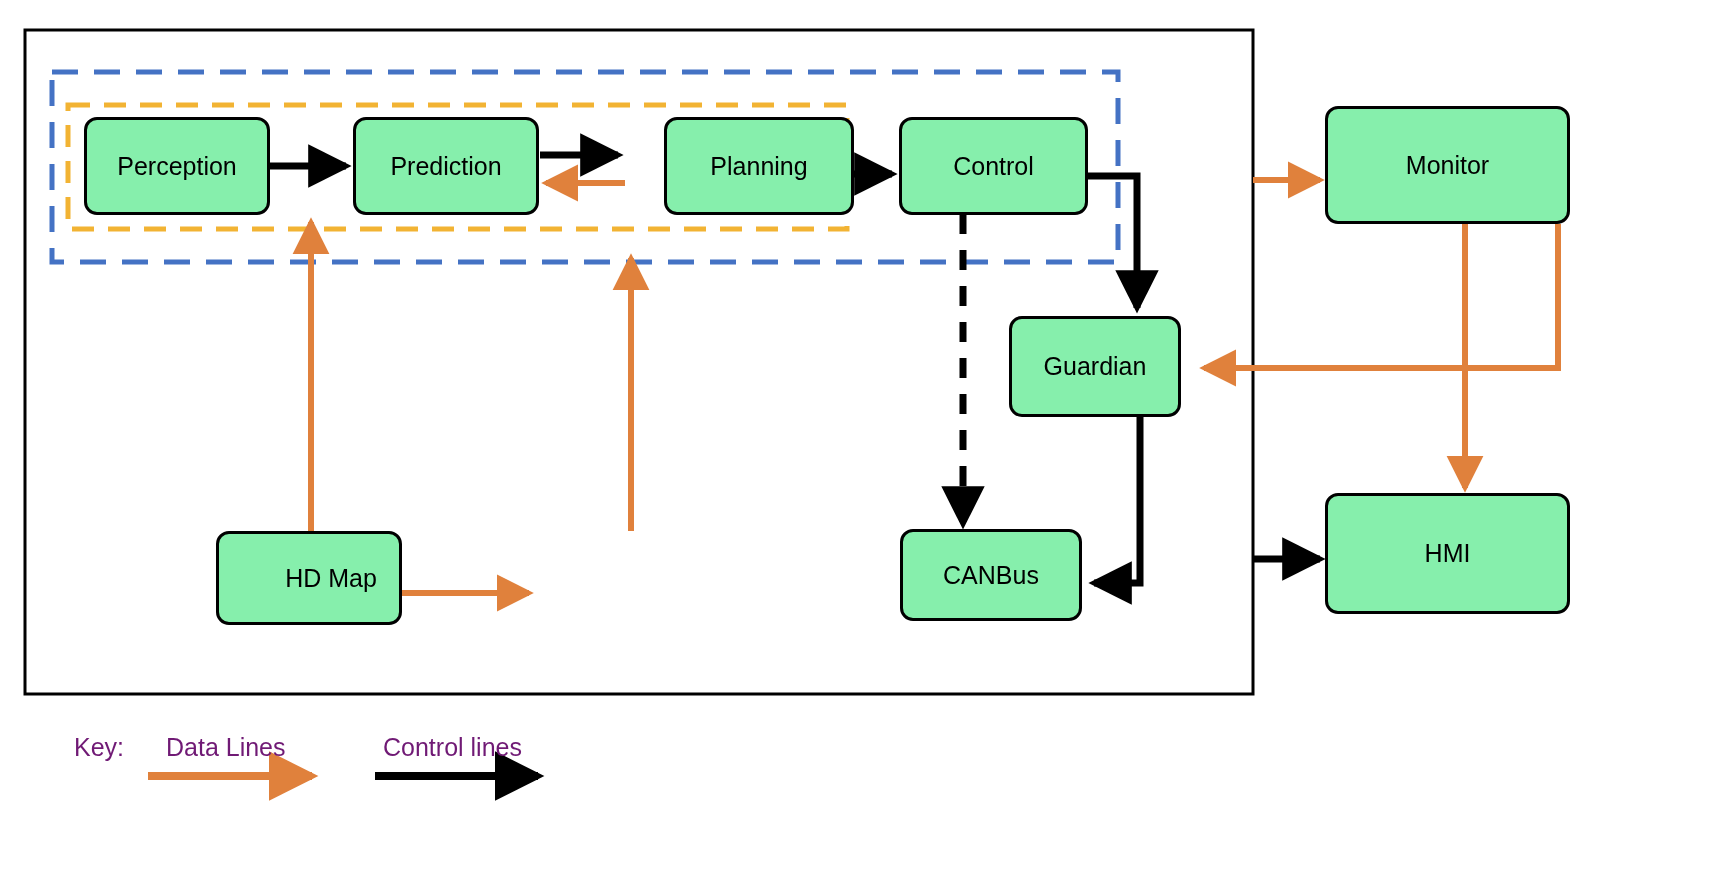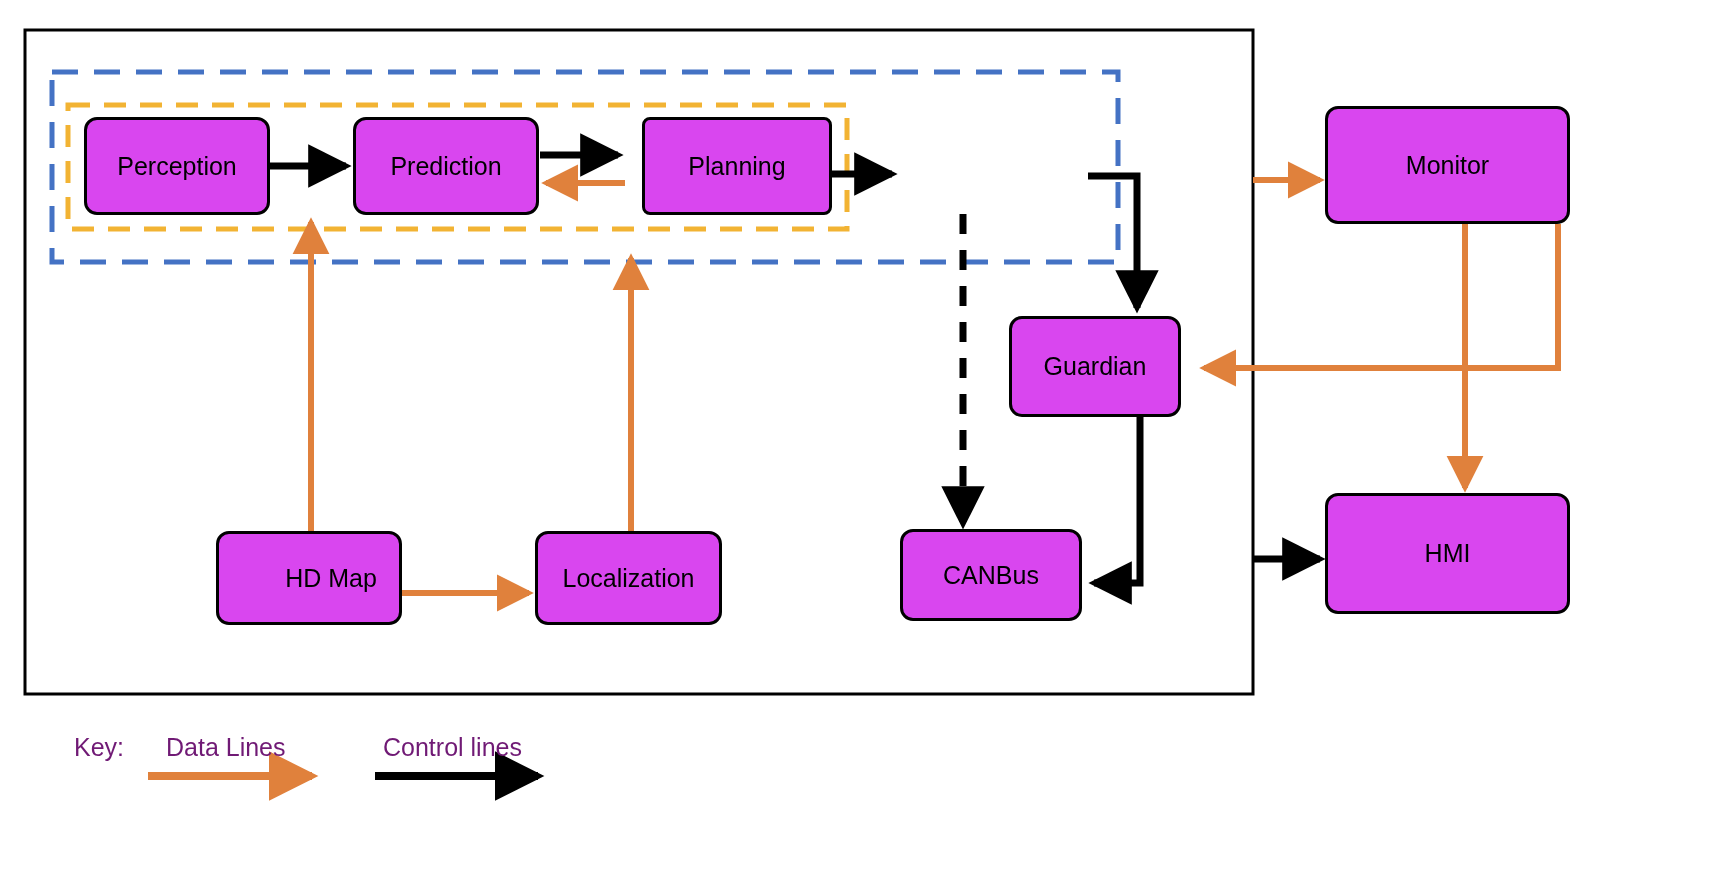--- a/index.html
+++ b/index.html
@@ -1,20 +1,20 @@
 <!DOCTYPE html>
 <html><head>
 <meta charset="utf-8">
 <style>
   html,body{margin:0;padding:0;background:#ffffff;}
   body{width:1732px;height:882px;overflow:hidden;
        font-family:"Liberation Sans","DejaVu Sans",sans-serif;}
   #stage{position:relative;width:1732px;height:882px;}
   svg.layer{position:absolute;left:0;top:0;width:1732px;height:882px;}
-  .nodebox{position:absolute;background:#d946ef;border:3.2px solid #000000;
+  .nodebox{position:absolute;background:#86efac;border:3.2px solid #000000;
            border-radius:13px;display:flex;align-items:center;justify-content:center;
            box-sizing:border-box;}
   .nodelabel{font-size:25px;color:#000000;line-height:1;white-space:nowrap;}
   .nodelabel.spell{text-decoration:none;position:relative;}
   .keytext{position:absolute;font-size:25px;color:#701a75;white-space:nowrap;}
 </style>
 </head>
 <body>
 
 <div id="stage">
@@ -70,24 +70,27 @@
   </svg>
 
   <div class="nodebox" style="left:84px;top:117px;width:186px;height:98px;">
     <span class="nodelabel">Perception</span>
   </div>
 
   <div class="nodebox" style="left:353px;top:117px;width:186px;height:98px;">
     <span class="nodelabel">Prediction</span>
   </div>
 
-  <div class="nodebox" style="left:642px;top:117px;width:190px;height:98px;border-radius:8px;">
+  <div class="nodebox" style="left:664px;top:117px;width:190px;height:98px;">
     <span class="nodelabel">Planning</span>
   </div>
 
+  <div class="nodebox" style="left:899px;top:117px;width:189px;height:98px;">
+    <span class="nodelabel">Control</span>
+  </div>
 
   <div class="nodebox" style="left:1325px;top:106px;width:245px;height:118px;">
     <span class="nodelabel">Monitor</span>
   </div>
 
   <div class="nodebox" style="left:1009px;top:316px;width:172px;height:101px;">
     <span class="nodelabel">Guardian</span>
   </div>
 
   <div class="nodebox" style="left:1325px;top:493px;width:245px;height:121px;">
@@ -95,21 +98,18 @@
   </div>
 
   <div class="nodebox" style="left:900px;top:529px;width:182px;height:92px;">
     <span class="nodelabel spell">CANBus</span>
   </div>
 
   <div class="nodebox" style="left:216px;top:531px;width:186px;height:94px;padding-left:44px;">
     <span class="nodelabel">HD Map</span>
   </div>
 
-  <div class="nodebox" style="left:535px;top:531px;width:187px;height:94px;">
-    <span class="nodelabel">Localization</span>
-  </div>
 
   <span class="keytext" style="left:74px;top:733px;">Key:</span>
   <span class="keytext" style="left:166px;top:733px;">Data Lines</span>
   <span class="keytext" style="left:383px;top:733px;">Control lines</span>
 
 </div>
 
 </body></html>

